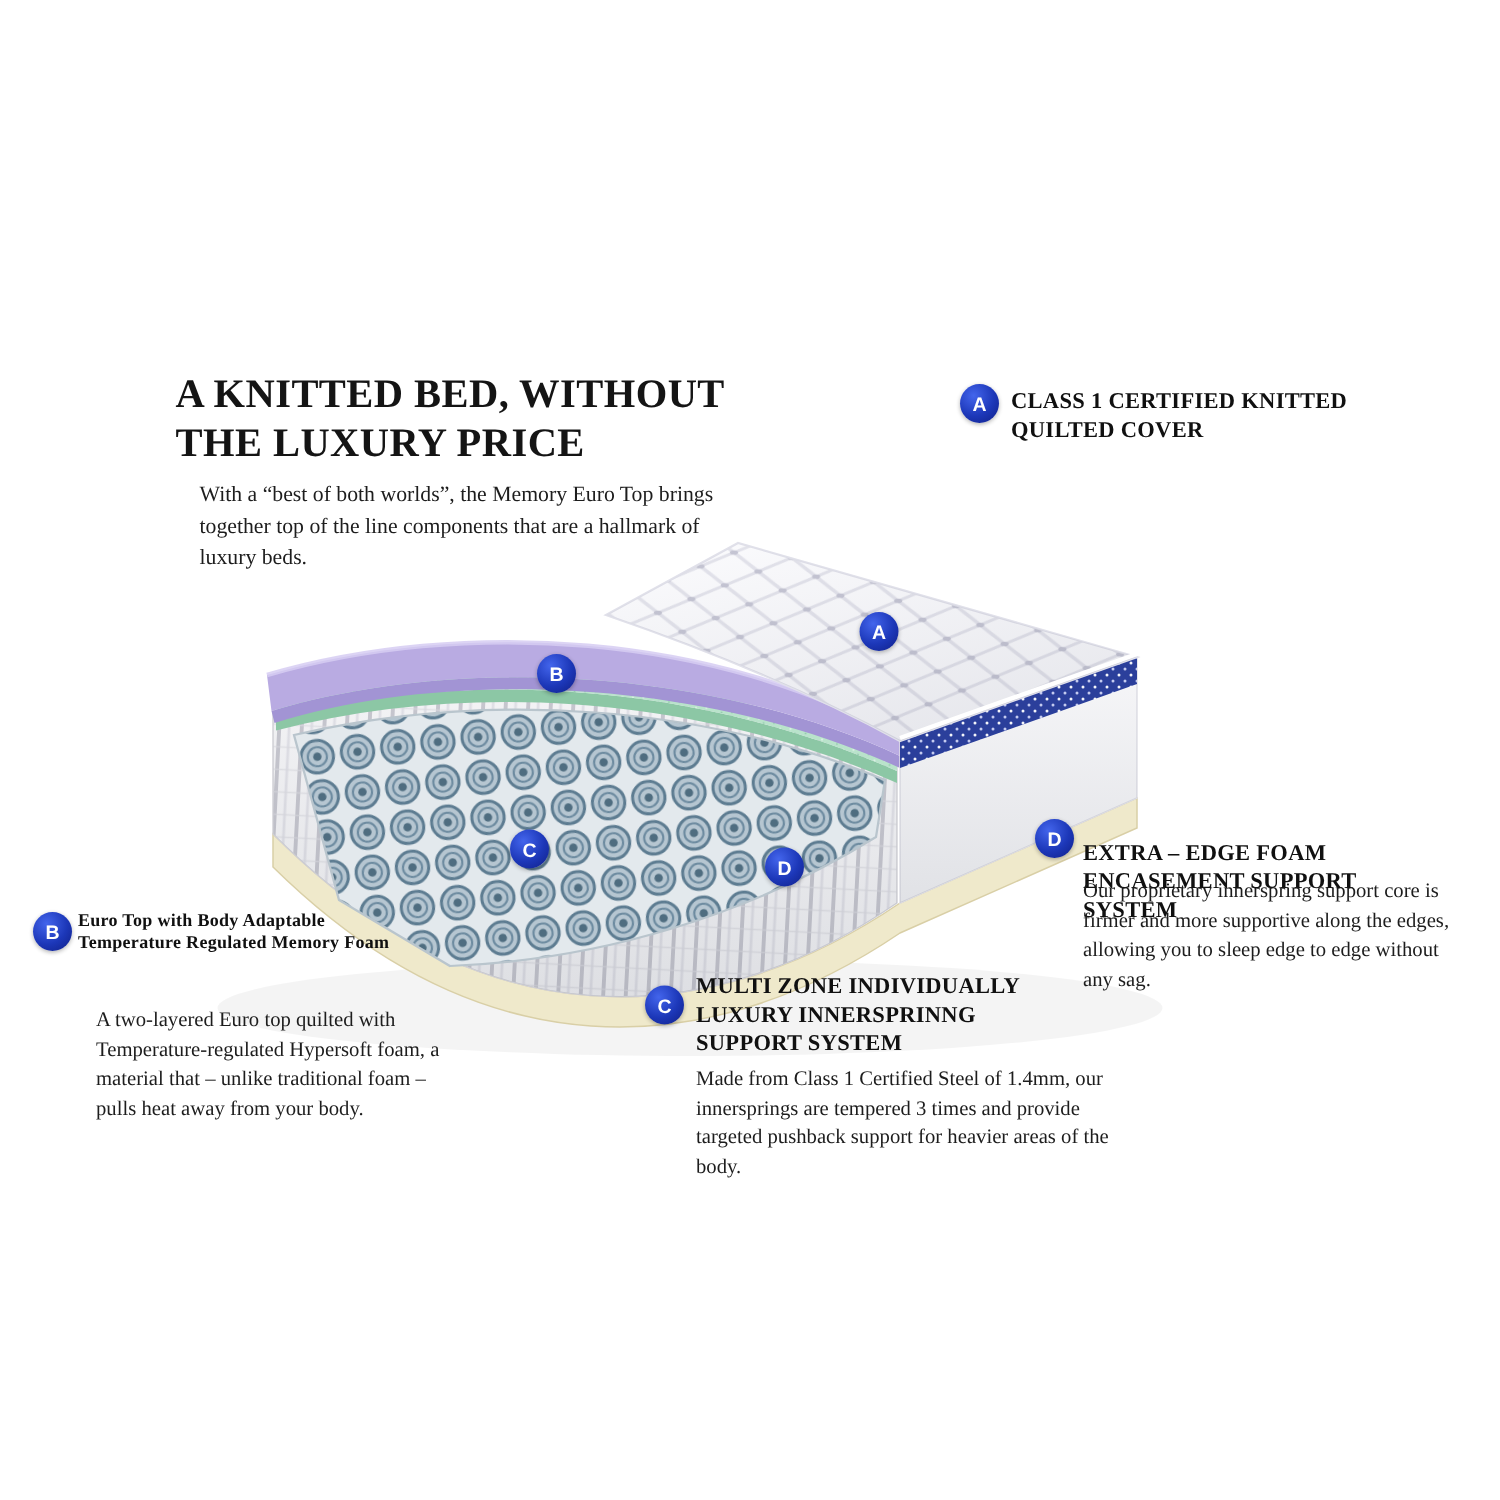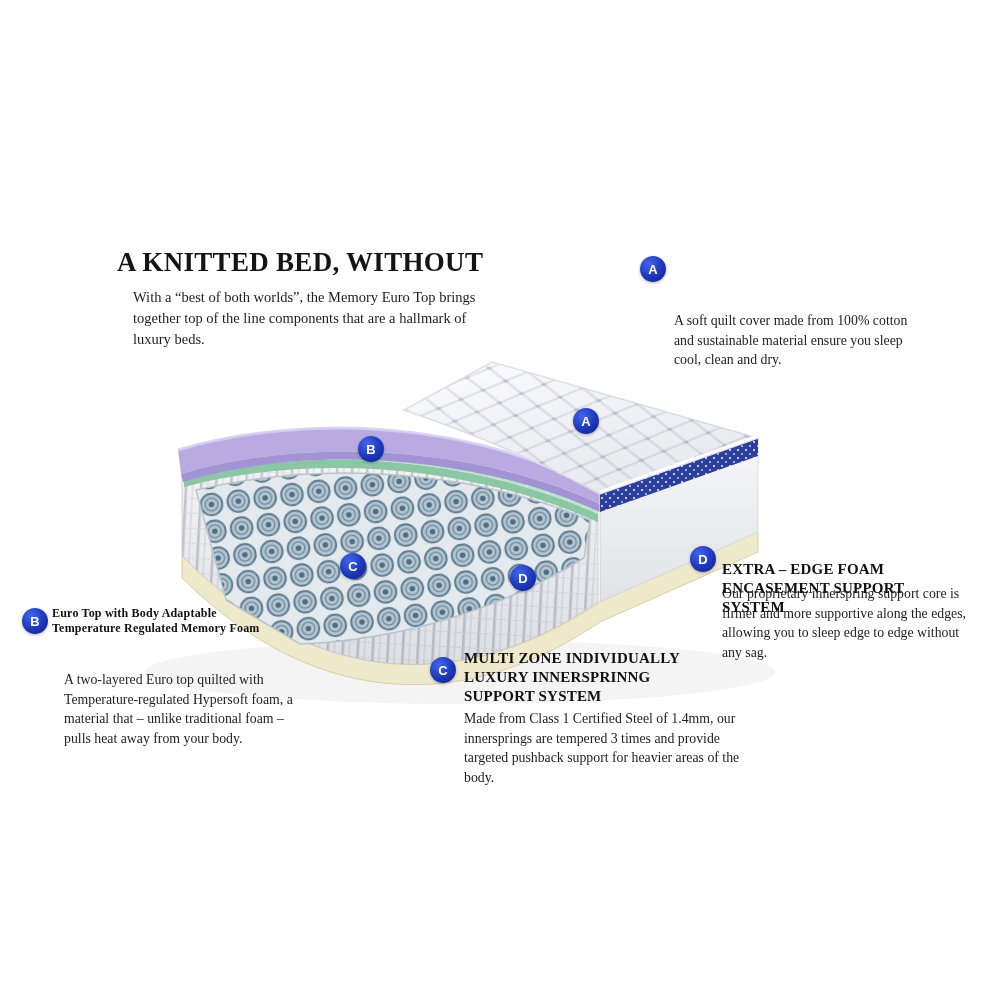--- a/index.html
+++ b/index.html
@@ -91,26 +91,27 @@
   </svg>
 
   <div class="badge" style="left:573px;top:408px;">A</div>
   <div class="badge" style="left:358px;top:436px;">B</div>
   <div class="badge" style="left:340px;top:553px;">C</div>
   <div class="badge" style="left:510px;top:565px;">D</div>
 
   <div class="abs" style="left:117px;top:246px;width:380px;">
     <div class="main-title">
       <div>A KNITTED BED, WITHOUT</div>
+      <div>THE LUXURY PRICE</div>
     </div>
     <div class="intro-body" style="margin-top:8px;width:366px;margin-left:16px;">With a “best of both worlds”, the Memory Euro Top brings together top of the line components that are a hallmark of luxury beds.</div>
   </div>
 
   <div class="badge" style="left:640px;top:256px;">A</div>
-  <div class="abs co-body" style="left:674px;top:311px;width:240px;">A soft quilt cover made from 100% cotton and sustainable material ensure you sleep cool, clean and dry.</div>
+  <div class="abs co-title" style="left:674px;top:259px;width:240px;">CLASS 1 CERTIFIED KNITTED QUILTED COVER</div>
 
   <div class="badge" style="left:22px;top:608px;">B</div>
   <div class="abs co-title mixed" style="left:52px;top:606px;width:212px;">Euro Top with Body Adaptable Temperature Regulated Memory Foam</div>
   <div class="abs co-body" style="left:48px;top:670px;width:250px;margin-left:16px;">A two-layered Euro top quilted with Temperature-regulated Hypersoft foam, a material that – unlike traditional foam – pulls heat away from your body.</div>
 
   <div class="badge" style="left:430px;top:657px;">C</div>
   <div class="abs co-title" style="left:464px;top:649px;width:232px;">MULTI ZONE INDIVIDUALLY LUXURY INNERSPRINNG SUPPORT SYSTEM</div>
   <div class="abs co-body" style="left:464px;top:709px;width:285px;">Made from Class 1 Certified Steel of 1.4mm, our innersprings are tempered 3 times and provide targeted pushback support for heavier areas of the body.</div>
 
   <div class="badge" style="left:690px;top:546px;">D</div>

